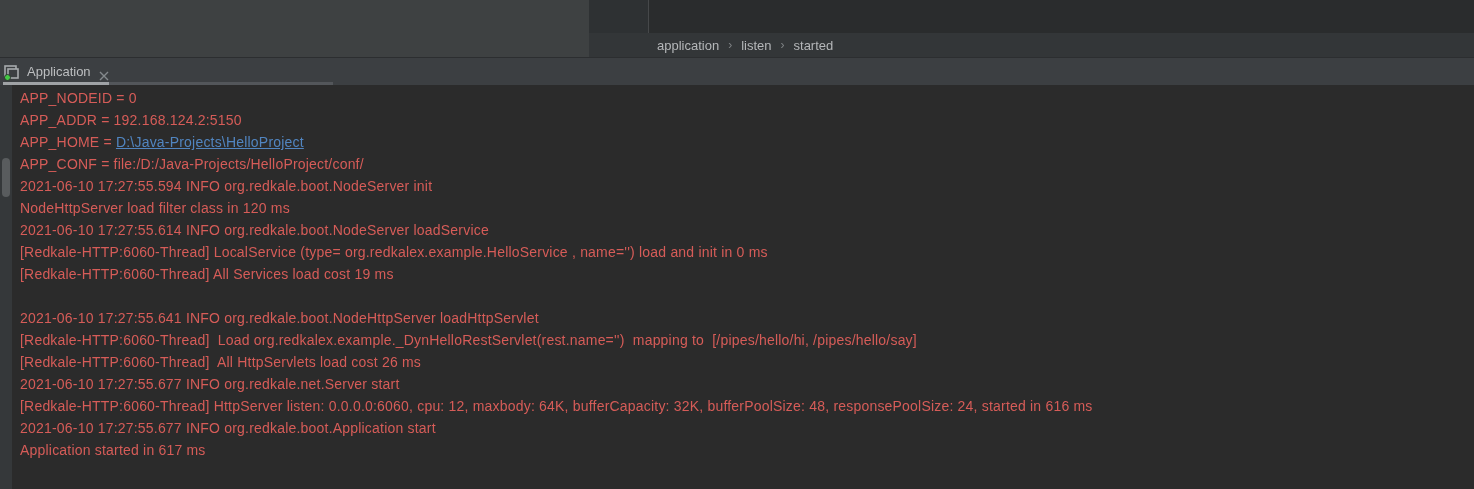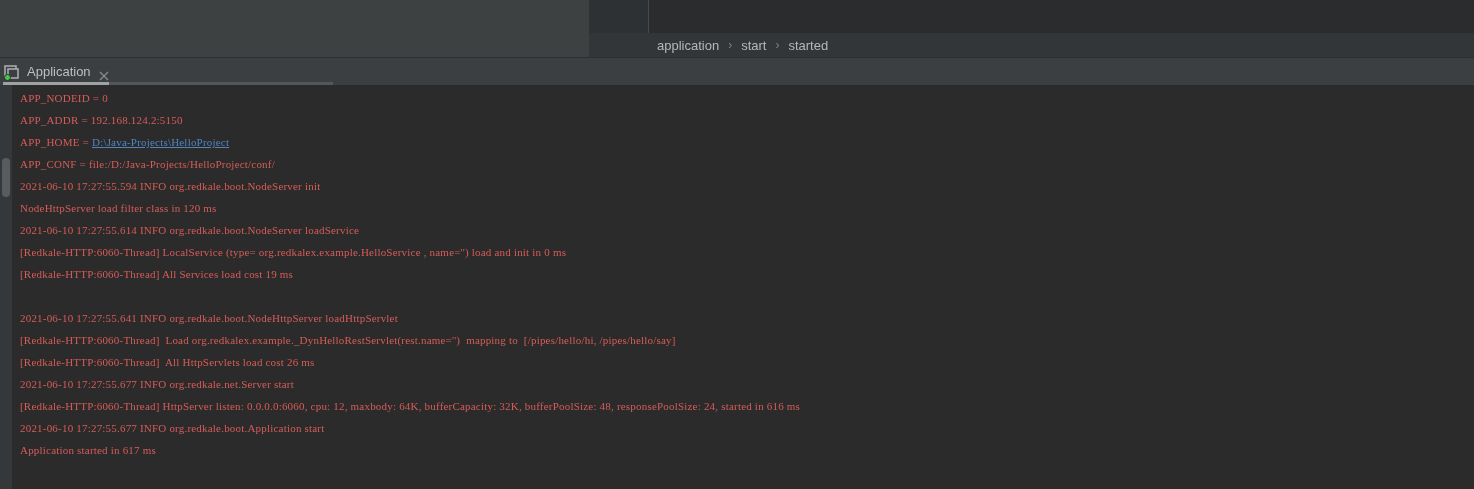--- a/index.html
+++ b/index.html
@@ -54,42 +54,42 @@
     background: #2b2b2b; display: flex;
   }
   .gutter { width: 12px; background: #35383a; position: relative; flex: none; }
   .gutter-thumb {
     position: absolute; left: 2px; top: 73px;
     width: 8px; height: 39px;
     background: #595c5e; border-radius: 4px;
   }
   .log {
     flex: 1; padding: 2px 0 7px 8px; overflow: hidden;
-    font-family: Liberation Serif, serif;
-    font-size: 11px; line-height: 22px; letter-spacing: 0.2px;
+    font-family: Liberation Sans, sans-serif;
+    font-size: 14px; line-height: 22px; letter-spacing: 0.2px;
     white-space: pre;
   }
   .line { height: 22px; }
   .log .link { text-decoration: underline; cursor: pointer; }
 </style>
 </head>
 <body>
 
 <div class="screen">
 
   <div class="top-area">
     <div class="pane-left"></div>
     <div class="pane-right">
       <div class="pane-right-top">
         <div class="darker"></div>
       </div>
       <div class="breadcrumb-bar">
         <span class="crumb">application</span>
         <span class="sep">›</span>
-        <span class="crumb">start</span>
+        <span class="crumb">listen</span>
         <span class="sep">›</span>
         <span class="crumb">started</span>
       </div>
     </div>
   </div>
 
   <div class="tab-bar">
     <div class="tab">
       <span class="console-icon">
         <svg width="16" height="16" viewBox="0 0 16 16">

